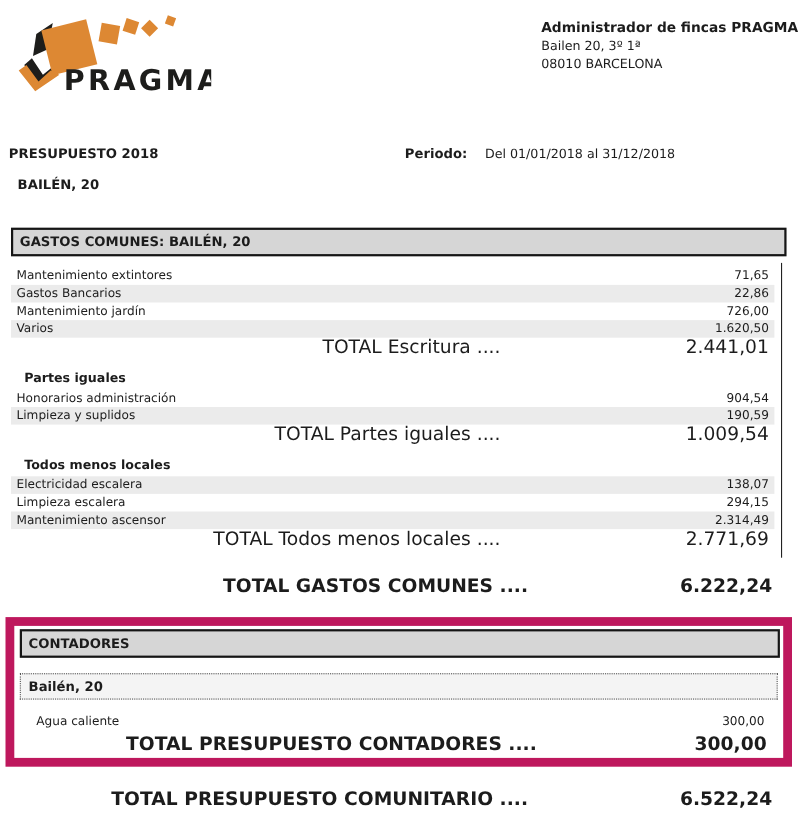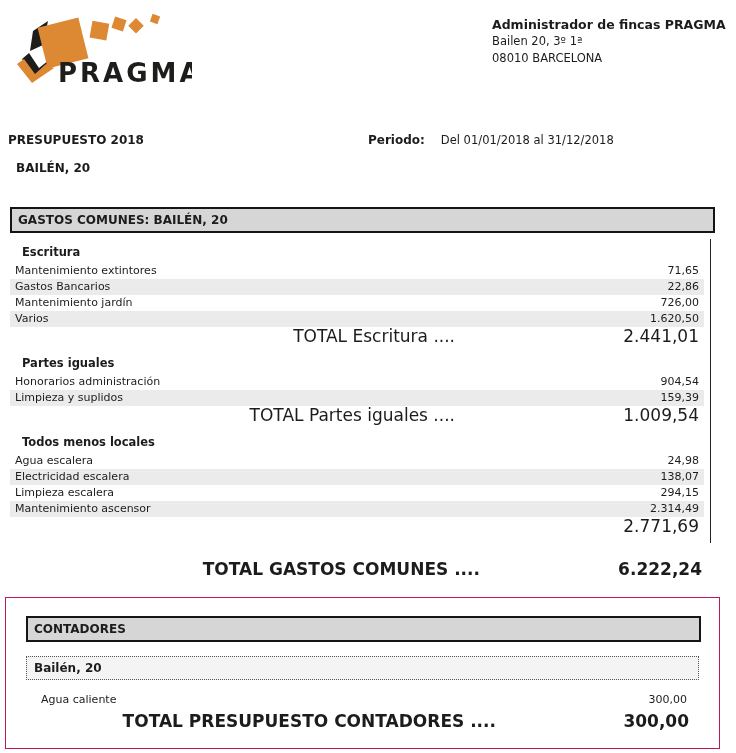--- a/index.html
+++ b/index.html
@@ -33,21 +33,21 @@
   .item-label { flex:1; }
   .item-value { width:130px; text-align:right; }
   .subtotal-row { display:flex; height:18px; line-height:18px; font-weight:normal; margin-right:6px; padding:0 5px; font-size:17px;gap:44px; }
   .subtotal-label { width:440px; text-align:right; }
   .subtotal-value { flex:1; text-align:right; }
   
   .grand-row { display:flex; font-weight:bold; margin:18px 34px 0 10px; height:17px; line-height:17px; font-size:17px; }
   .grand-label { width:470px; text-align:right; }
   .grand-value { flex:1; text-align:right; }
   
-  .red-box { margin:19px 16px 0 5px; border:1px solid #be185d; padding:18px; }
+  .red-box { margin:19px 16px 0 5px; border:8px solid #be185d; padding:3px; }
   .red-box .section-bar { margin:0 0 0 2px; }
   .bailen-bar {
     margin:14px 2px 0 2px; border:1px dotted #555; background:#f4f4f4;
     font-weight:bold; font-size:12px; padding:4px 7px;
   }
   .red-box .item-row { margin:12px 9px 0 12px; }
   .red-box .grand-row { margin:5px 12px 0 2px; }
   .final-total { margin-top:22px; }
 </style>
 </head>
@@ -74,21 +74,20 @@
   <div class="periodo">
     <span class="lbl">Periodo:</span><span>Del 01/01/2018 al 31/12/2018</span>
   </div>
   <div class="building">BAILÉN, 20</div>
 </div>
 
 <div class="section-bar">GASTOS COMUNES: BAILÉN, 20</div>
 
 <div class="section-table">
 
-  <div class="group-name">Escritura</div>
   <div class="item-row">
     <span class="item-label">Mantenimiento extintores</span>
     <span class="item-value">71,65</span>
   </div>
   <div class="item-row alt">
     <span class="item-label">Gastos Bancarios</span>
     <span class="item-value">22,86</span>
   </div>
   <div class="item-row">
     <span class="item-label">Mantenimiento jardín</span>
@@ -103,45 +102,42 @@
     <span class="subtotal-value">2.441,01</span>
   </div>
 
   <div class="group-name later">Partes iguales</div>
   <div class="item-row">
     <span class="item-label">Honorarios administración</span>
     <span class="item-value">904,54</span>
   </div>
   <div class="item-row alt">
     <span class="item-label">Limpieza y suplidos</span>
-    <span class="item-value">159,39</span>
+    <span class="item-value">190,59</span>
   </div>
   <div class="subtotal-row">
     <span class="subtotal-label">TOTAL Partes iguales ....</span>
     <span class="subtotal-value">1.009,54</span>
   </div>
 
   <div class="group-name later">Todos menos locales</div>
-  <div class="item-row">
-    <span class="item-label">Agua escalera</span>
-    <span class="item-value">24,98</span>
-  </div>
   <div class="item-row alt">
     <span class="item-label">Electricidad escalera</span>
     <span class="item-value">138,07</span>
   </div>
   <div class="item-row">
     <span class="item-label">Limpieza escalera</span>
     <span class="item-value">294,15</span>
   </div>
   <div class="item-row alt">
     <span class="item-label">Mantenimiento ascensor</span>
     <span class="item-value">2.314,49</span>
   </div>
   <div class="subtotal-row">
+    <span class="subtotal-label">TOTAL Todos menos locales ....</span>
     <span class="subtotal-value">2.771,69</span>
   </div>
 
 </div>
 
 <div class="grand-row">
   <span class="grand-label">TOTAL GASTOS COMUNES ....</span>
   <span class="grand-value">6.222,24</span>
 </div>
 

